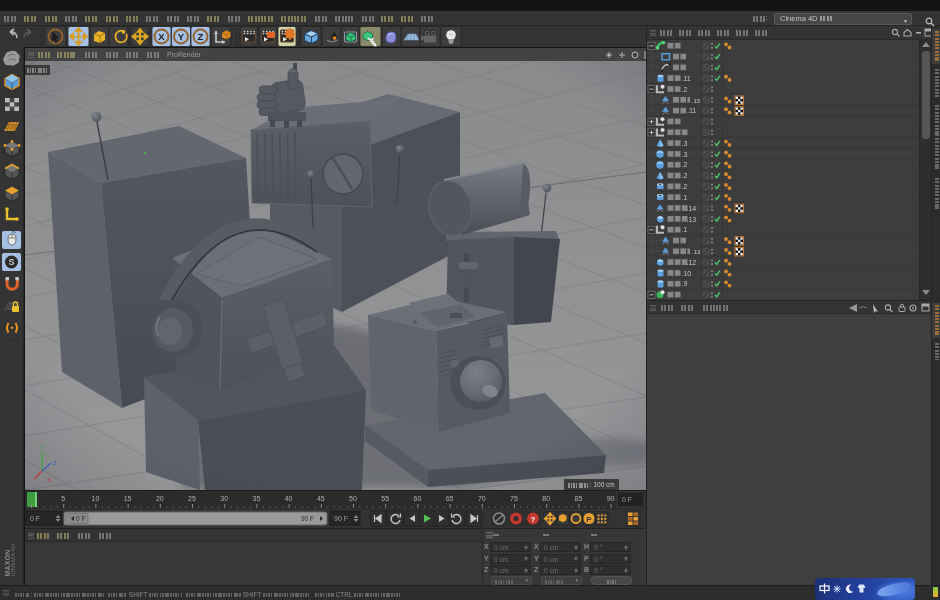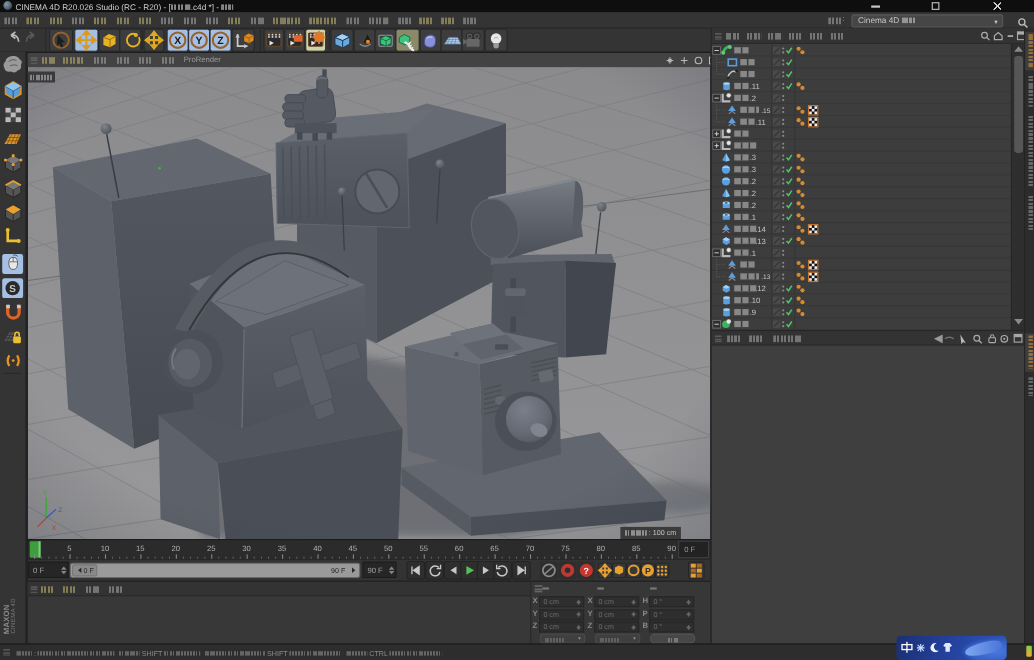--- a/index.html
+++ b/index.html
@@ -6,27 +6,20 @@
 .abs{position:absolute;}
 #page{position:relative;width:940px;height:600px;}
 .zh{display:inline-block;height:5.5px;opacity:.62;background:repeating-linear-gradient(90deg,currentColor 0 2.3px,transparent 2.3px 3.1px,currentColor 3.1px 5px,transparent 5px 6.6px);vertical-align:middle;}
 .zs{display:inline-block;height:4.5px;opacity:.6;background:repeating-linear-gradient(90deg,currentColor 0 1.9px,transparent 1.9px 2.6px,currentColor 2.6px 4px,transparent 4px 5.3px);vertical-align:middle;}
 .g{color:#9c9c9c;}
 .y{color:#b3aa6e;}
 </style></head>
 <body>
 <div id="page">
 
-<div class="abs" style="left:0;top:0;width:940px;height:11px;background:#0e0e0e;">
-  <div class="abs" style="left:3px;top:1px;width:8px;height:8px;border-radius:50%;background:radial-gradient(circle at 35% 35%,#8899aa,#223344);"></div>
-  <div class="abs" style="left:14px;top:1.5px;font-size:7.5px;color:#cfcfcf;white-space:nowrap;">CINEMA 4D R20.026 Studio (RC - R20) - [<span class="zh" style="width:18px;color:#cfcfcf;"></span>.c4d *] - <span class="zh" style="width:11px;color:#cfcfcf;"></span></div>
-  <div class="abs" style="left:792px;top:5px;width:8px;height:1.5px;background:#c8c8c8;"></div>
-  <div class="abs" style="left:847px;top:2px;width:6.5px;height:6.5px;border:1.2px solid #c8c8c8;"></div>
-  <div class="abs" style="left:903px;top:2px;width:7px;height:7px;background:linear-gradient(45deg,transparent 44%,#d0d0d0 44%,#d0d0d0 56%,transparent 56%),linear-gradient(-45deg,transparent 44%,#d0d0d0 44%,#d0d0d0 56%,transparent 56%);"></div>
-</div>
 
 <div class="abs" id="menubar" style="left:0;top:11px;width:940px;height:15px;background:#343434;border-bottom:1px solid #262626;">
       <span class="abs zh g" style="left: 4px; top: 5px; width: 12px;"></span>
       <span class="abs zh y" style="left: 24px; top: 5px; width: 12px;"></span>
       <span class="abs zh y" style="left: 44.5px; top: 5px; width: 12px;"></span>
       <span class="abs zh g" style="left: 65px; top: 5px; width: 12px;"></span>
       <span class="abs zh y" style="left: 85px; top: 5px; width: 12px;"></span>
       <span class="abs zh y" style="left: 105.5px; top: 5px; width: 12px;"></span>
       <span class="abs zh y" style="left: 126px; top: 5px; width: 12px;"></span>
       <span class="abs zh g" style="left: 146px; top: 5px; width: 12px;"></span>

